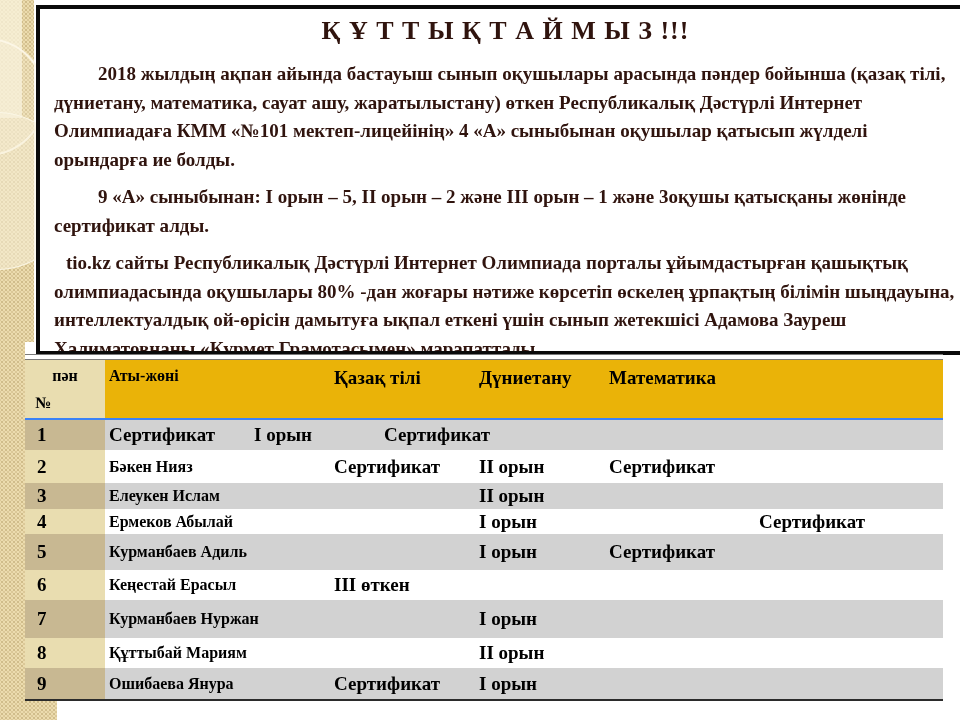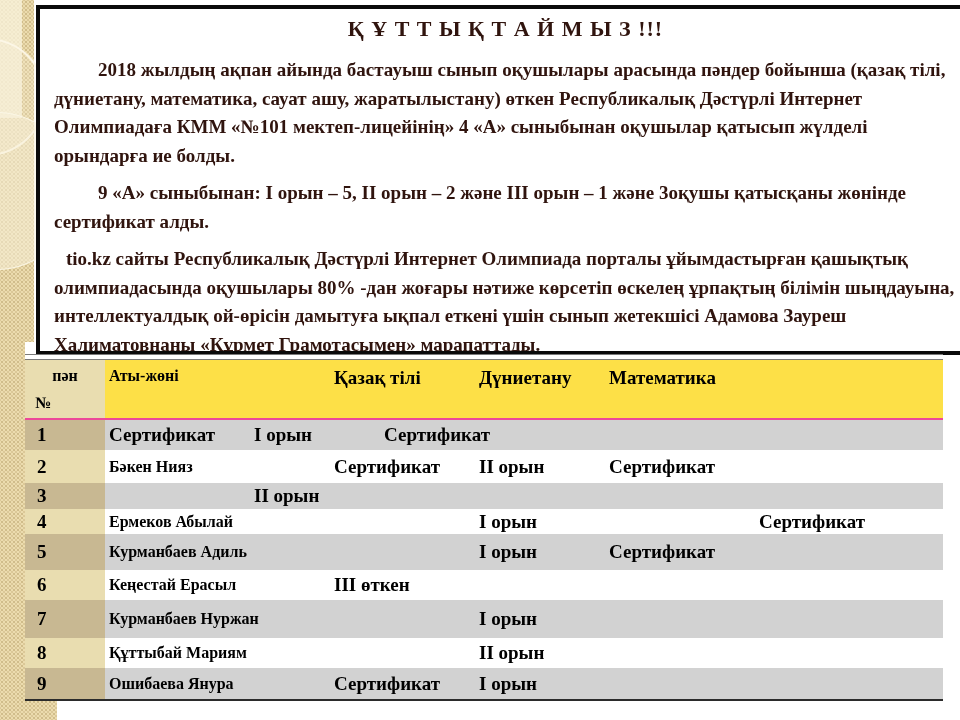--- a/index.html
+++ b/index.html
@@ -41,40 +41,40 @@
   }
 
   
   .text-box{
     position:absolute;left:36px;top:5px;width:903px;height:337px;z-index:4;
     background:#ffffff;border:4px solid #0a0a0a;
     padding:5px 14px 0 14px;overflow:hidden;
     color:#30140e;font-weight:bold;
   }
   .slide-title{
-    text-align:center;font-size:22px;letter-spacing:1px;margin:2px 0 14px 0;
+    text-align:center;font-size:26px;letter-spacing:1px;margin:2px 0 14px 0;
   }
   .text-box p{
     font-size:19px;line-height:1.5;margin:0 0 9px 0;
   }
   .indent-big{text-indent:44px;}
   .indent-small{text-indent:12px;}
 
   
   .table-bg{
     position:absolute;left:25px;top:342px;width:935px;height:378px;background:#ffffff;z-index:2;
   }
 
   
   .results-table{
     position:absolute;left:25px;top:354px;width:918px;z-index:4;
     color:#000;font-weight:bold;
   }
   .table-top-rule{height:4px;border-top:1px solid #7a7a7a;border-bottom:1px solid #7a7a7a;}
-  .thead{display:flex;height:58px;border-bottom:2px solid #ec4899;background:#fde047;}
+  .thead{display:flex;height:58px;border-bottom:2px solid #3b82f6;background:#eab308;}
   .trow{display:flex;align-items:center;}
   .c{box-sizing:border-box;font-size:19px;overflow:hidden;white-space:nowrap;}
   .c-num{width:80px;padding-left:12px;align-self:stretch;display:flex;align-items:center;}
   .c-name{width:225px;padding-left:4px;font-size:16px;}
   .c-kaz{width:145px;padding-left:4px;}
   .c-dun{width:130px;padding-left:4px;}
   .c-mat{width:150px;padding-left:4px;}
   .c-eng{width:188px;padding-left:4px;}
 
   .thead .c{padding-top:7px;}
@@ -142,20 +142,21 @@
     <div class="trow">
       <div class="c c-num">2</div>
       <div class="c c-name">Бәкен Нияз</div>
       <div class="c c-kaz">Сертификат</div>
       <div class="c c-dun">II орын</div>
       <div class="c c-mat">Сертификат</div>
       <div class="c c-eng"></div>
     </div>
     <div class="trow">
       <div class="c c-num">3</div>
+      <div class="c c-name">Елеукен Ислам</div>
       <div class="c c-kaz"></div>
       <div class="c c-dun">II орын</div>
       <div class="c c-mat"></div>
       <div class="c c-eng"></div>
     </div>
     <div class="trow">
       <div class="c c-num">4</div>
       <div class="c c-name">Ермеков Абылай</div>
       <div class="c c-kaz"></div>
       <div class="c c-dun">I орын</div>

